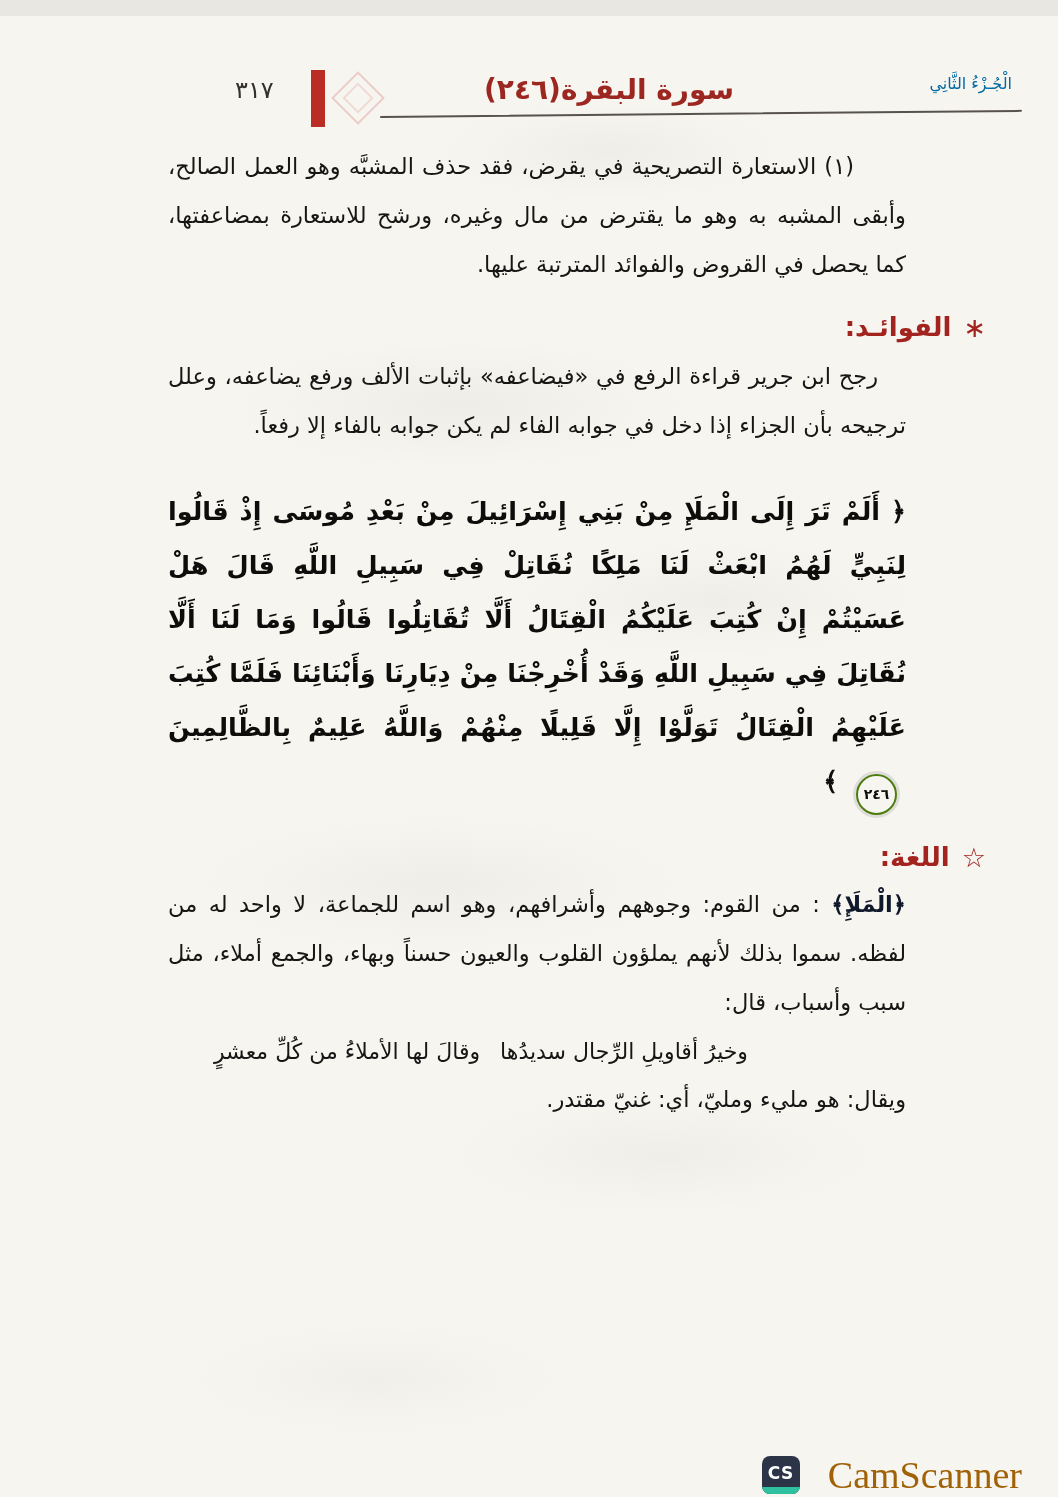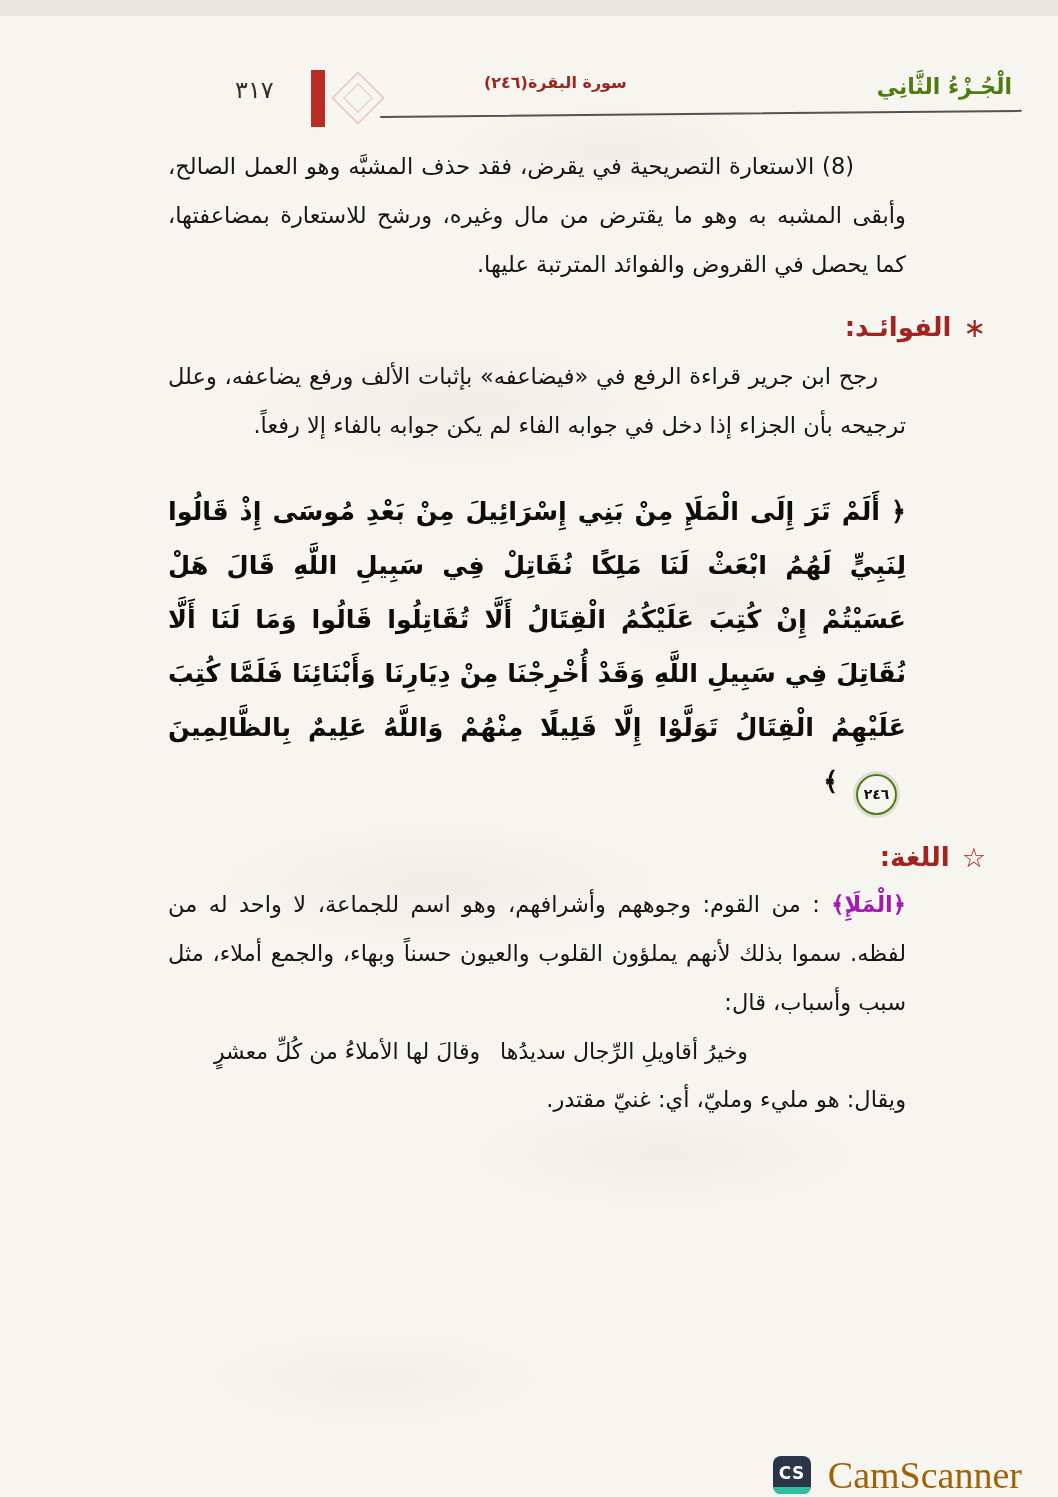--- a/index.html
+++ b/index.html
@@ -25,22 +25,22 @@
       radial-gradient(300px 85px at 63% 76%, rgba(110,110,104,.05),  transparent 70%),
       radial-gradient(260px 75px at 36% 91%, rgba(110,110,104,.045), transparent 70%);
   }
 
   
   .page-number { position:absolute; left:243px; top:60px; font-size:24px; color:#34302c; letter-spacing:2px; }
   .red-bar     { position:absolute; left:319px; top:54px; width:14px; height:57px; background:#b92d24; }
   .rosette     { position:absolute; left:341px; top:57px; width:50px; height:50px; opacity:.55; }
   .rosette .r1 { position:absolute; inset:6px;  border:2px solid #e2aaa3; transform:rotate(45deg); }
   .rosette .r2 { position:absolute; inset:14px; border:2px solid #ecc4be; transform:rotate(45deg); }
-  .surah-title { position:absolute; left:492px; top:57px; font-size:16px; font-weight:bold; color:#9c2620;text-align:right; }
-  .juz-label   { position:absolute; right:46px; top:58px; font-size:22px; font-weight:bold; color:#4d7c0f; }
+  .surah-title { position:absolute; left:492px; top:57px; font-size:28px; font-weight:bold; color:#9c2620;text-align:right; }
+  .juz-label   { position:absolute; right:46px; top:58px; font-size:16px; font-weight:normal; color:#0369a1; }
   .header-rule { position:absolute; left:388px; right:36px; top:100px; height:2px; background:#57524c;
                  transform:rotate(-0.55deg); transform-origin:left center; border-radius:1px; }
 
   
   .content { position:absolute; top:126px; right:152px; left:176px; }
 
   .sec-head{
     display:flex; align-items:center; gap:12px;
     color:#a3231f; font-weight:bold; font-size:26px; line-height:1.25;
     margin-left:0;
@@ -64,36 +64,36 @@
   }
   .ayah-medallion{
     display:inline-flex; align-items:center; justify-content:center;
     width:37px; height:37px; border:2px solid #4d7c0f; border-radius:50%;
     box-shadow:0 0 0 3px rgba(58,58,58,.13);
     font-size:14px; font-weight:bold; margin:0 9px; vertical-align:-9px;
   }
 
   .head-lugha  { margin:26px -80px 6px 0; }
   .quote-red   { color:#ad453d; }
-  .term-red    { color:#a21caf; font-weight:bold; }
+  .term-red    { color:#0f172a; font-weight:bold; }
 
   .poetry{
     margin:2px 158px 0 0; display:flex; gap:20px; align-items:baseline;
     font-size:22px; line-height:2.1; color:#171615;
   }
   .poetry span { white-space:nowrap; }
   .p-note { margin:10px 226px 0 0; text-align:right; }
 
   .head-i3rab { margin:32px -80px 12px 0; }
   .p-i3rab    { white-space:nowrap; }
   .p-i3rab .quote-red { font-size:21px; }
   .p-i3rab .i3rab-body { font-weight:bold; }
 
   
-  .cs-wrap{ position:absolute; right:36px; bottom:16px; display:flex; align-items:center; gap:17px; direction:ltr; }
+  .cs-wrap{ position:absolute; right:36px; bottom:16px; display:flex; align-items:center; gap:28px; direction:ltr; }
   .cs-icon{
     width:38px; height:38px; border-radius:8px; background:#2b3547;
     display:flex; align-items:center; justify-content:center; position:relative; overflow:hidden; flex:none;
   }
   .cs-icon .cs-initials{ color:#ffffff; font-weight:bold; font-size:17px; margin-top:-5px; letter-spacing:.5px; }
   .cs-icon::after{ content:""; position:absolute; left:0; right:0; bottom:0; height:7px; background:#2fc0a0; }
   .cs-text{ font-family:"Liberation Serif", serif; font-size:38px; color:#a16207; }
 </style>
 </head>
 <body>
@@ -105,21 +105,21 @@
   <div class="rosette">
     <div class="r1"></div>
     <div class="r2"></div>
   </div>
   <div class="surah-title">سورة البقرة(٢٤٦)</div>
   <div class="juz-label">الْجُـزْءُ الثَّانِي</div>
   <div class="header-rule"></div>
 
   <div class="content">
 
-    <p class="body-text p-balagha-1">(8) الاستعارة التصريحية في يقرض، فقد حذف المشبَّه وهو العمل الصالح، وأبقى المشبه به وهو ما يقترض من مال وغيره، ورشح للاستعارة بمضاعفتها، كما يحصل في القروض والفوائد المترتبة عليها.</p>
+    <p class="body-text p-balagha-1">(١) الاستعارة التصريحية في يقرض، فقد حذف المشبَّه وهو العمل الصالح، وأبقى المشبه به وهو ما يقترض من مال وغيره، ورشح للاستعارة بمضاعفتها، كما يحصل في القروض والفوائد المترتبة عليها.</p>
 
     <div class="sec-head head-fawaid">
       <span class="m-glyph">∗</span>
       <span>الفوائـد:</span>
     </div>
     <p class="body-text p-fawaid">رجح ابن جرير قراءة الرفع في «فيضاعفه» بإثبات الألف ورفع يضاعفه، وعلل ترجيحه بأن الجزاء إذا دخل في جوابه الفاء لم يكن جوابه بالفاء إلا رفعاً.</p>
 
     <p class="verse">
       <span>﴿ أَلَمْ تَرَ إِلَى الْمَلَإِ مِنْ بَنِي إِسْرَائِيلَ مِنْ بَعْدِ مُوسَى إِذْ قَالُوا لِنَبِيٍّ لَهُمُ ابْعَثْ لَنَا مَلِكًا نُقَاتِلْ فِي سَبِيلِ اللَّهِ قَالَ هَلْ عَسَيْتُمْ إِنْ كُتِبَ عَلَيْكُمُ الْقِتَالُ أَلَّا تُقَاتِلُوا قَالُوا وَمَا لَنَا أَلَّا نُقَاتِلَ فِي سَبِيلِ اللَّهِ وَقَدْ أُخْرِجْنَا مِنْ دِيَارِنَا وَأَبْنَائِنَا فَلَمَّا كُتِبَ عَلَيْهِمُ الْقِتَالُ تَوَلَّوْا إِلَّا قَلِيلًا مِنْهُمْ وَاللَّهُ عَلِيمٌ بِالظَّالِمِينَ</span>
       <span class="ayah-medallion">٢٤٦</span>

